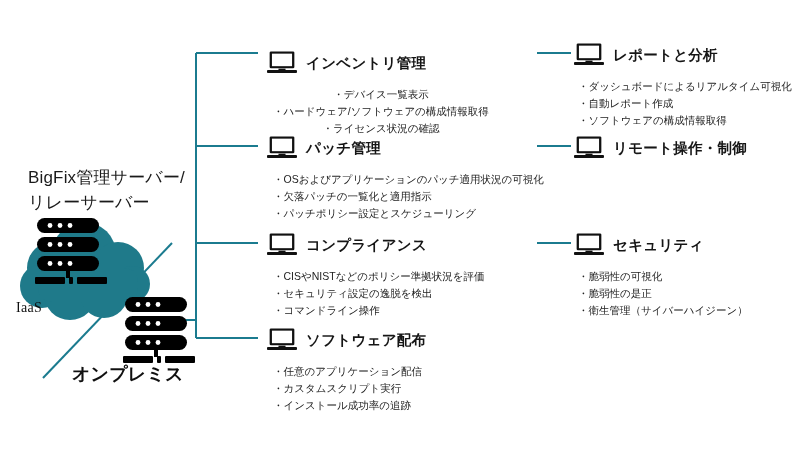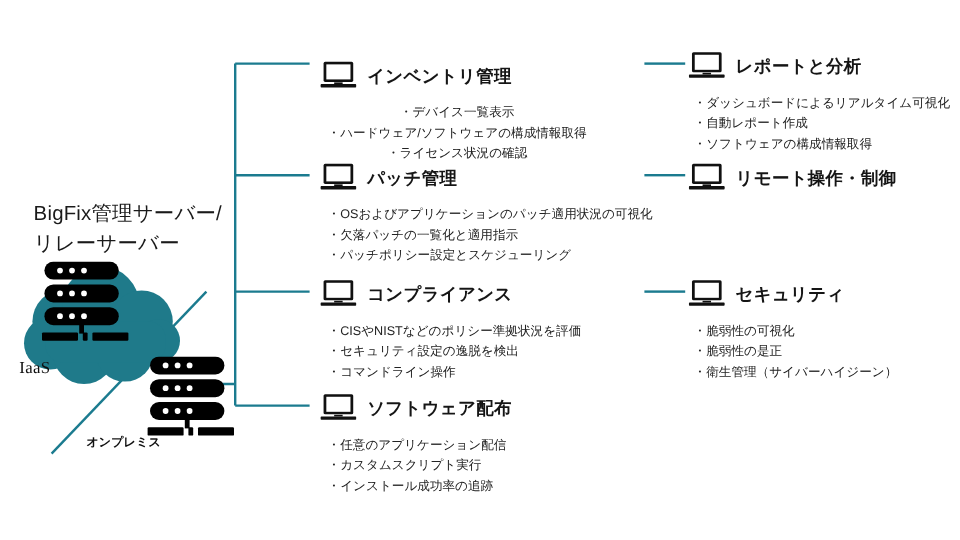--- a/index.html
+++ b/index.html
@@ -64,21 +64,21 @@
     font-weight: 400;
     letter-spacing: .02em;
     color: #101010;
     text-align: center;
   }
 
   .onprem-label {
     position: absolute;
     left: 72px;
     top: 362px;
-    font-size: 10px;
+    font-size: 18px;
     font-weight: 700;
     color: #101010;
     letter-spacing: .01em;
   }
 
   .server-stack {
     position: absolute;
   }
   .server-stack.cloud-server { left: 33px; top: 218px; }
   .server-stack.onprem-server { left: 121px; top: 297px; }

